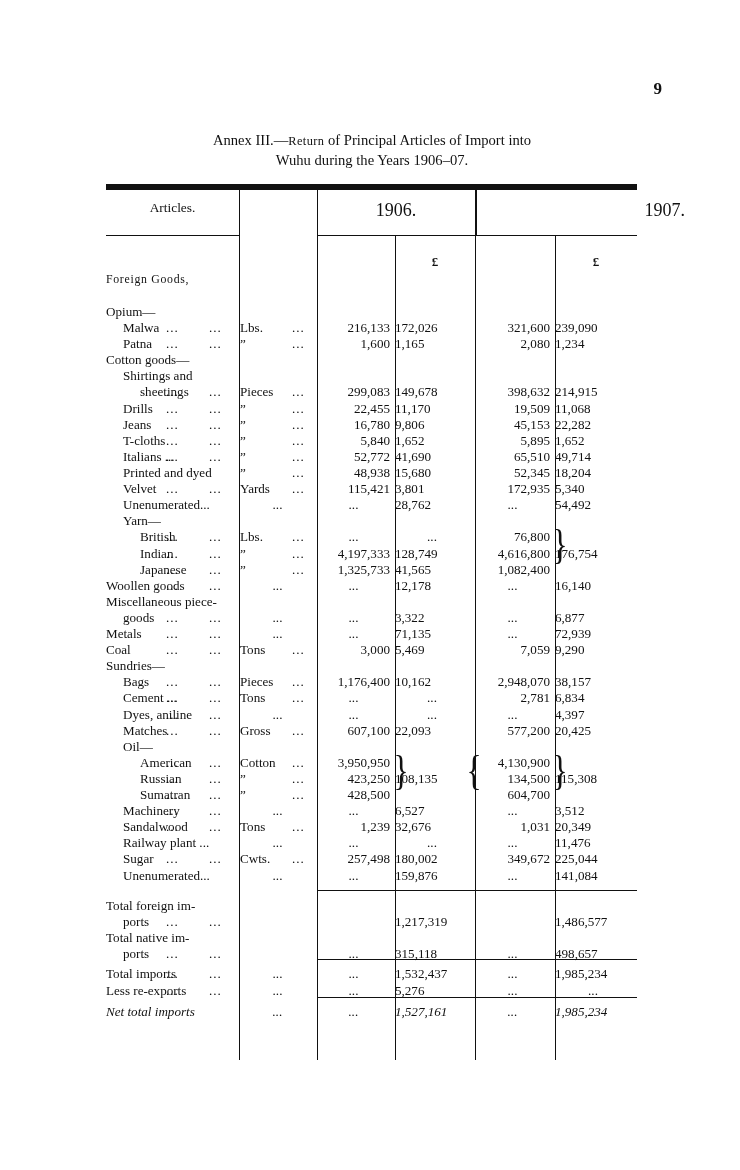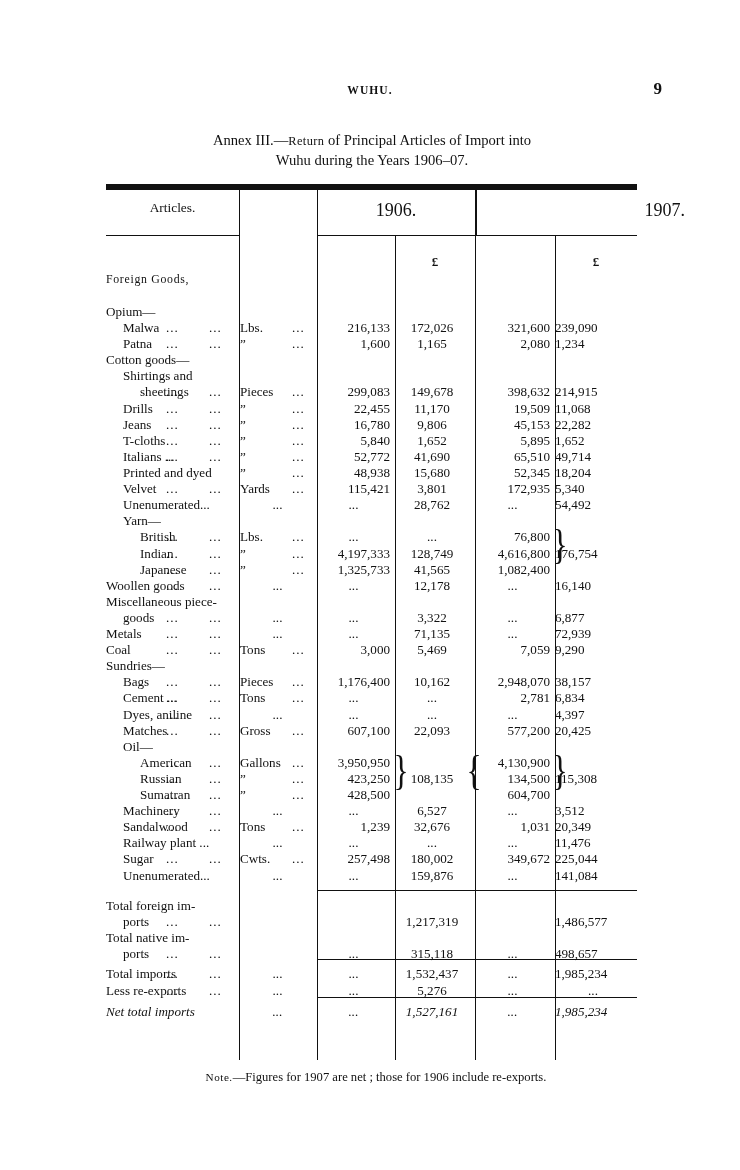--- a/index.html
+++ b/index.html
@@ -63,21 +63,21 @@
   .v3{left:369px;top:51px;height:825px;}
   .v4{left:289px;top:51px;height:825px;}
   .v5{left:449px;top:51px;height:825px;}
 
   
   .rows{position:absolute;left:0;top:0;width:531px;}
   .row{position:absolute;left:0;width:531px;height:16px;}
   .c-art{position:absolute;left:0;width:129px;font-size:13.1px;white-space:nowrap;}
   .c-unit{position:absolute;left:134px;width:75px;font-size:13.1px;white-space:nowrap;}
   .c-v1{position:absolute;left:211px;width:73px;text-align:right;font-size:13.1px;}
-  .c-v2{position:absolute;left:289px;width:74px;text-align:center;font-size:13.1px;}
+  .c-v2{position:absolute;left:289px;width:74px;text-align:left;font-size:13.1px;}
   .c-v3{position:absolute;left:369px;width:75px;text-align:right;font-size:13.1px;}
   .c-v4{position:absolute;left:449px;width:76px;text-align:left;font-size:13.1px;}
 
   .lead{position:absolute;font-size:13.1px;letter-spacing:1px;}
   .ld1{left:60px;}
   .ld2{left:103px;}
   .ldu{left:186px;}
 
   .sc-head{font-size:11.8px;letter-spacing:.7px;}
   .ind1{padding-left:17px;}
@@ -98,21 +98,20 @@
     position:absolute;top:1070px;left:106px;width:540px;
     font-size:12.6px;text-align:center;
   }
   .note .sc{font-size:11.2px;letter-spacing:.5px;}
 </style>
 </head>
 <body>
 
 <div class="page">
 
-  <div class="runhead">WUHU.</div>
   <div class="folio">9</div>
 
   <div class="caption">
     <span>Annex III.—</span><span class="sc">Return</span><span> of  Principal  Articles  of  Import  into</span><br>
     <span>Wuhu during the Years 1906–07.</span>
   </div>
 
   <div class="tbl">
     <div class="rule-top"></div>
     <div class="rule-bot"></div>
@@ -412,21 +411,21 @@
           <div class="c-unit"></div>
           <div class="c-v1"></div>
           <div class="c-v2"></div>
           <div class="c-v3"></div>
           <div class="c-v4"></div>
         </div>
         <div class="row" style="top: 571px;">
           <div class="c-art ind2">American</div>
           <span class="lead ld1">...</span>
           <span class="lead ld2">...</span>
-          <div class="c-unit">Gallons</div>
+          <div class="c-unit">Cotton</div>
           <span class="lead ldu">...</span>
           <div class="c-v1">3,950,950</div>
           <div class="c-v2"></div>
           <div class="c-v3">4,130,900</div>
           <div class="c-v4"></div>
         </div>
         <div class="row" style="top: 587px;">
           <div class="c-art ind2">Russian</div>
           <span class="lead ld1">...</span>
           <span class="lead ld2">...</span>
@@ -563,17 +562,14 @@
           <div class="c-art">Net total imports</div>
           <div class="c-unit" style="text-align: center; width: 75px; left: 134px;">...</div>
           <div class="c-v1" style="text-align: center;">...</div>
           <div class="c-v2">1,527,161</div>
           <div class="c-v3" style="text-align: center;">...</div>
           <div class="c-v4">1,985,234</div>
         </div>
       </div>
   </div>
 
-  <div class="note">
-    <span class="sc">Note.</span><span>—Figures for 1907 are net ; those for 1906 include re-exports.</span>
-  </div>
 
 </div>
 
 </body></html>

